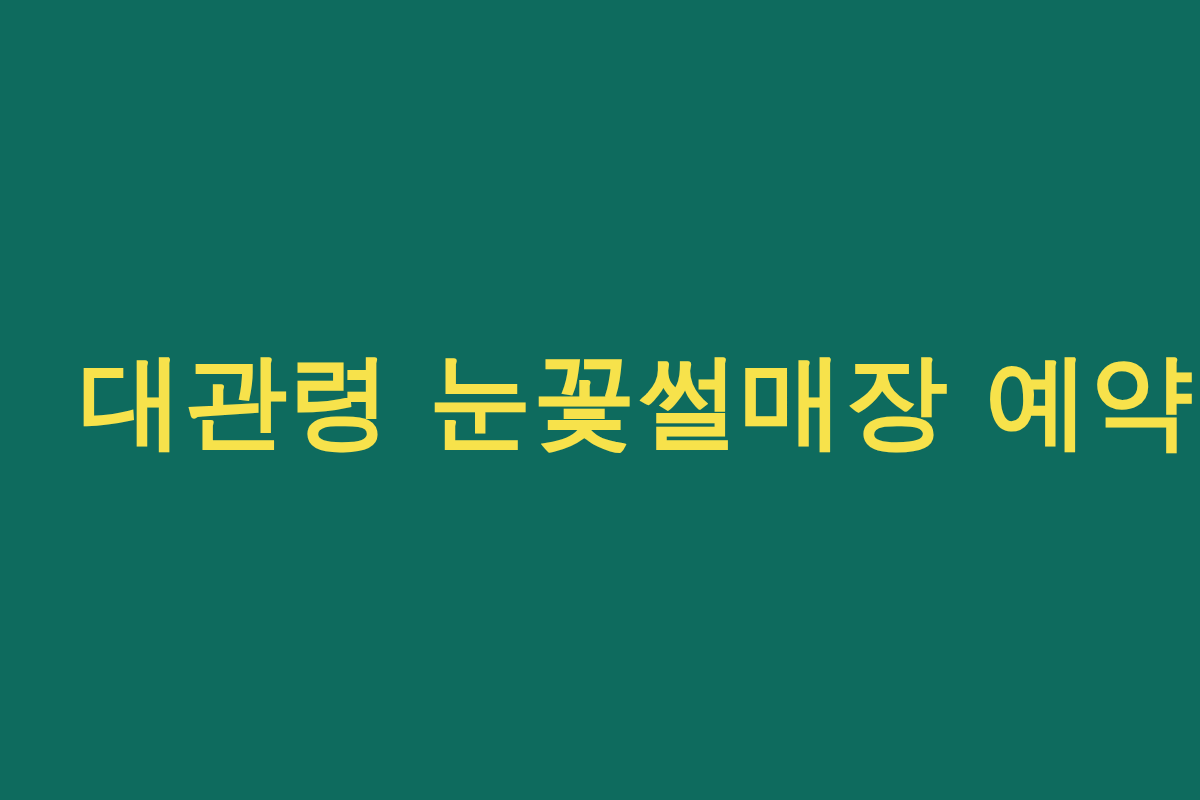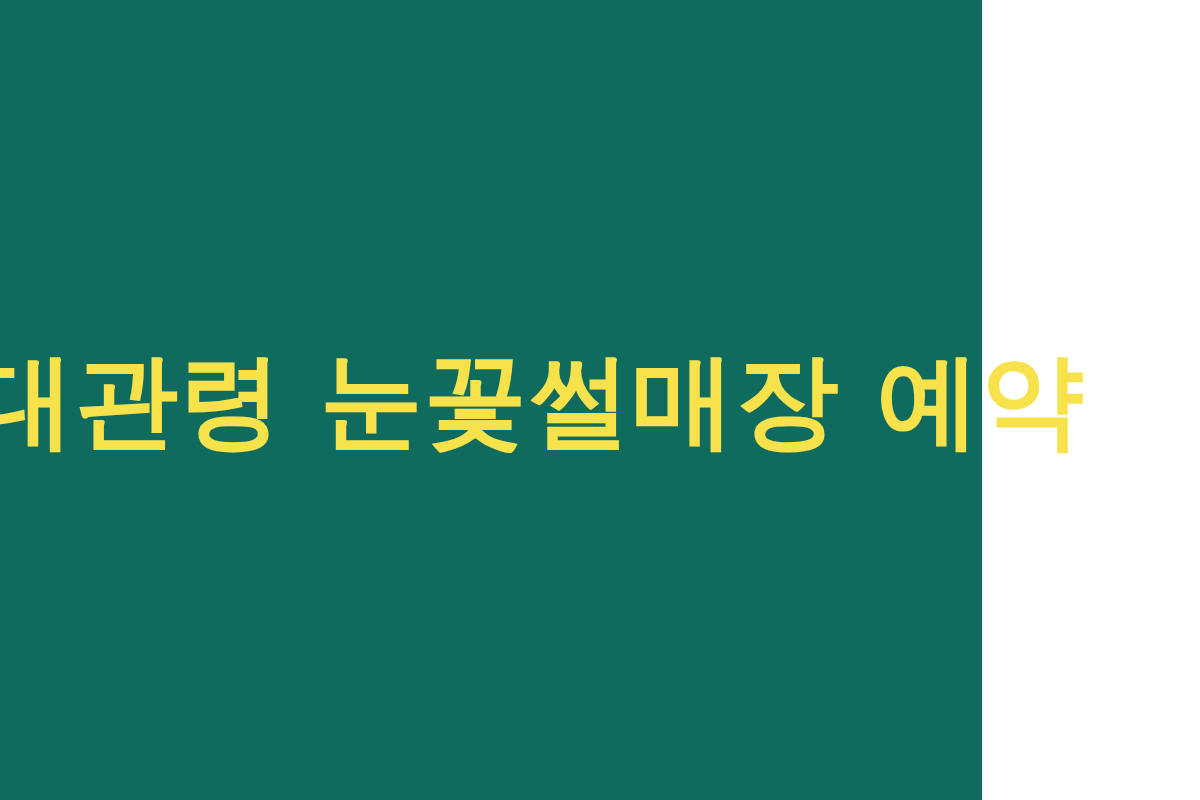--- a/index.html
+++ b/index.html
@@ -10,21 +10,21 @@
 
   body {
     width: 1200px;
     height: 800px;
     overflow: hidden;
     font-family: "DejaVu Sans", "Liberation Sans", sans-serif;
   }
 
   #banner {
     position: relative;
-    width: 982px;
+    width: 1200px;
     height: 800px;
     box-sizing: border-box;
     display: flex;
     align-items: center;
     justify-content: center;
     background: #0E6B5E;
   }
 
   #title-block {
     width: 1060px;

